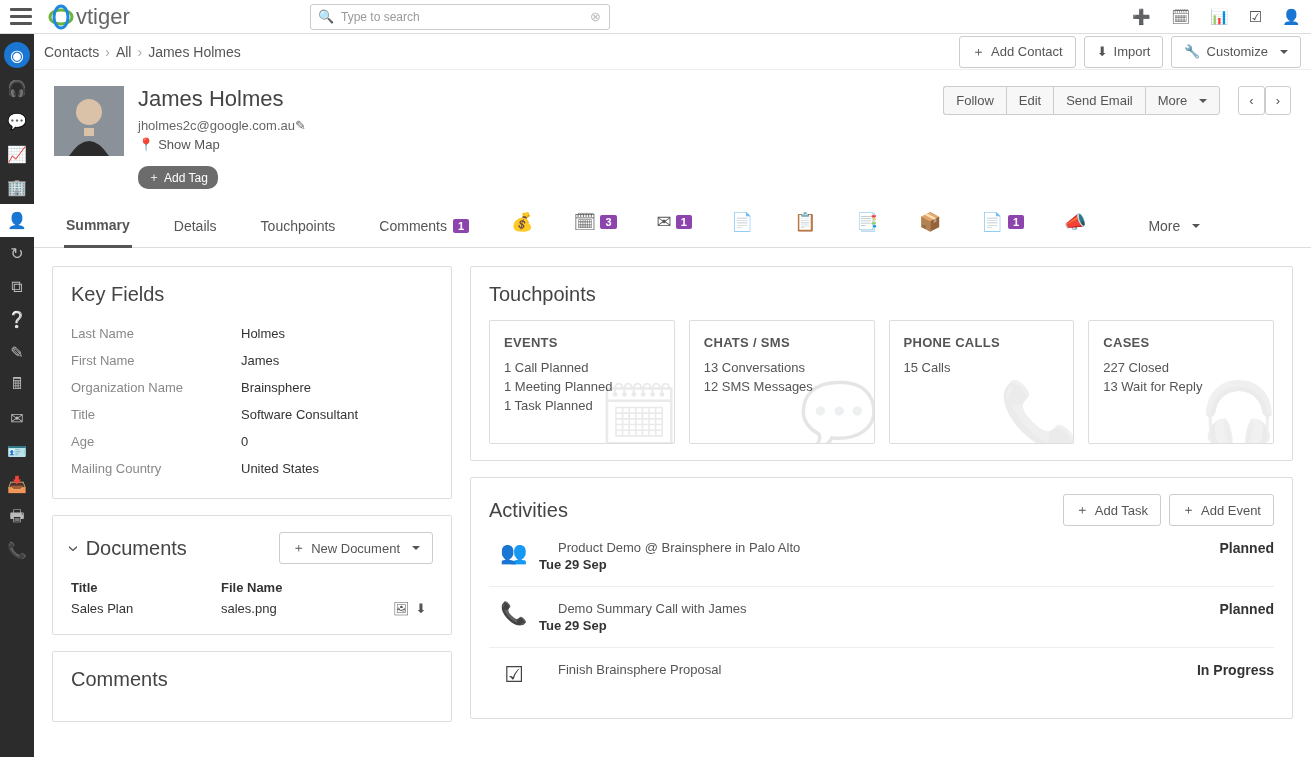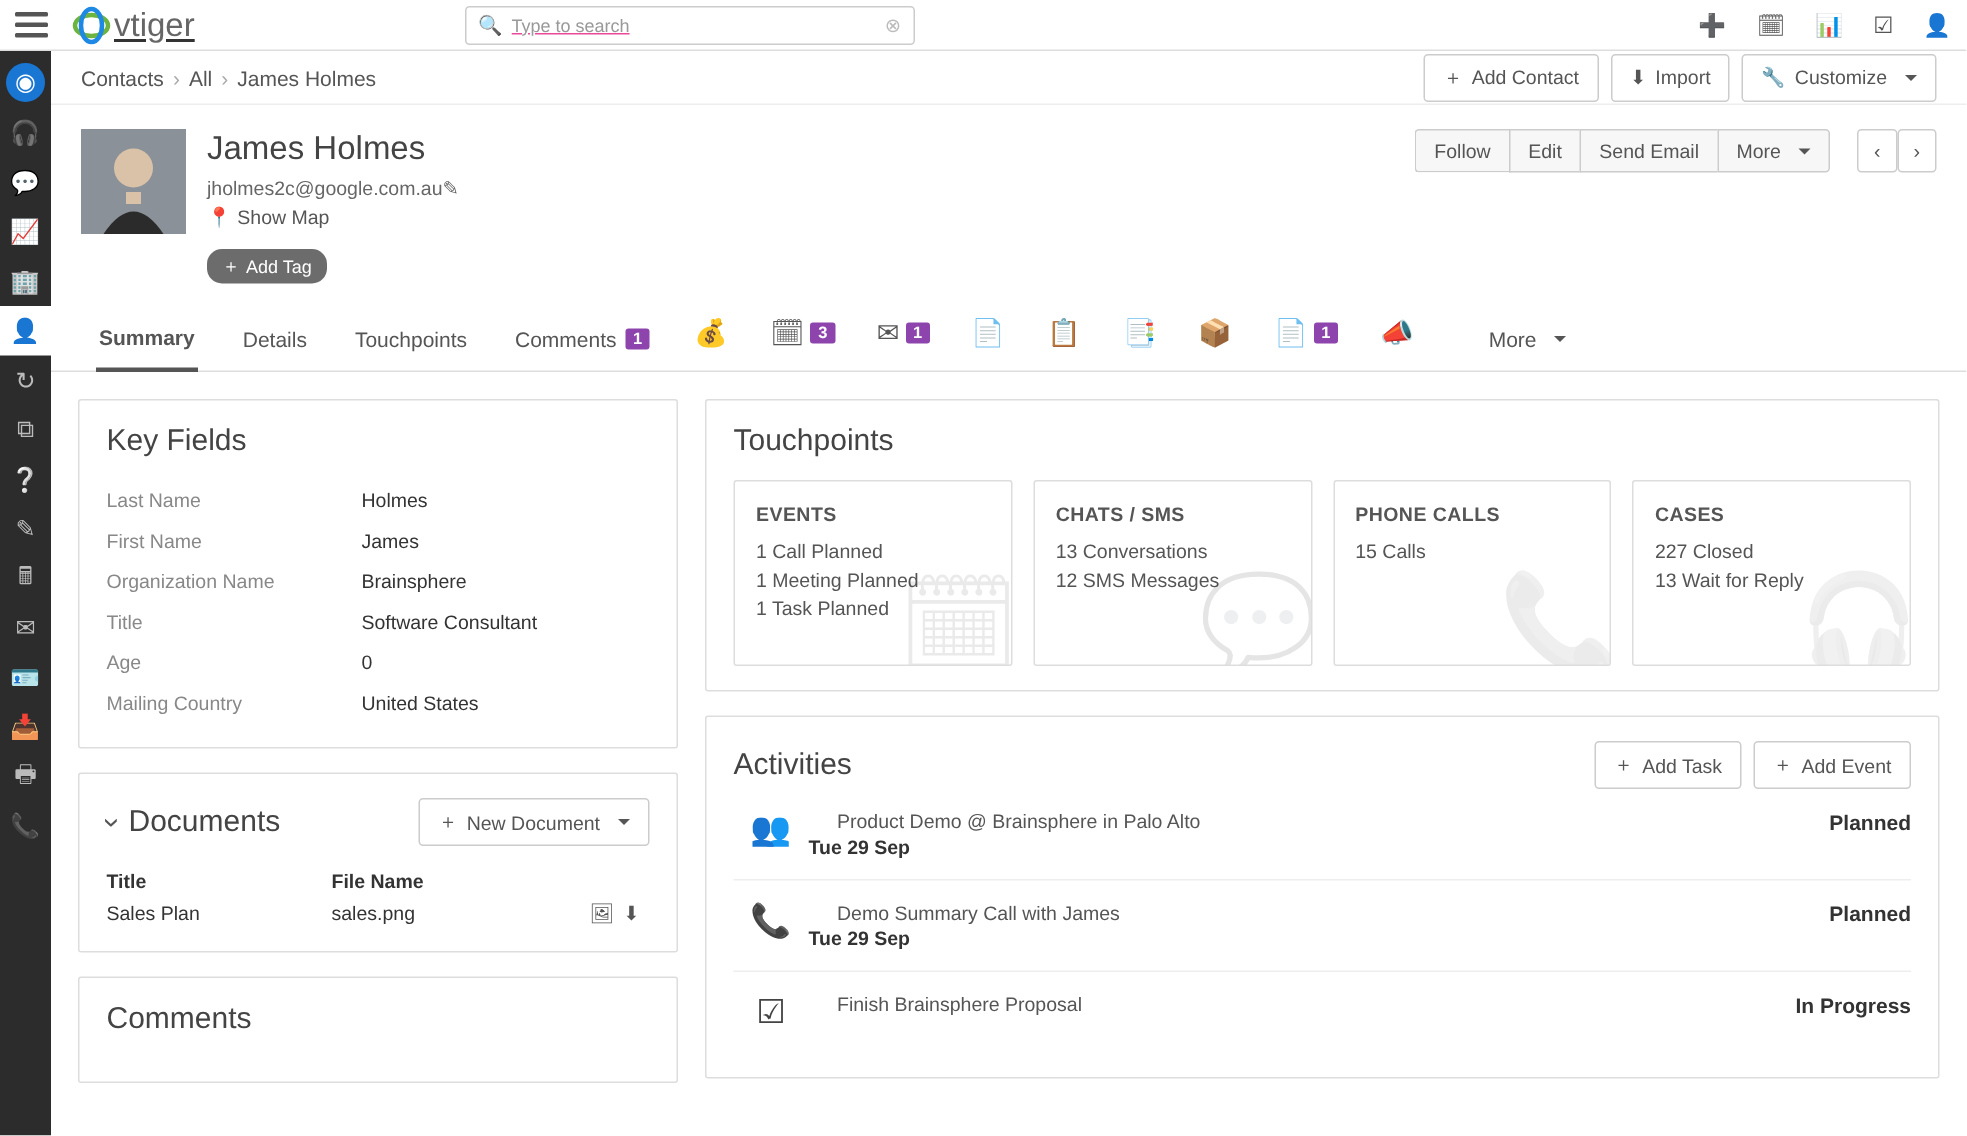--- a/index.html
+++ b/index.html
@@ -1,35 +1,35 @@
 <!DOCTYPE html>
 <html><head>
 <meta charset="utf-8">
 <style>
 * { box-sizing: border-box; margin: 0; padding: 0; }
 body { font-family: -apple-system, Helvetica, Arial, sans-serif; font-size: 13px; color: #333; background: #fff; width: 1311px; }
 .topbar { height: 34px; background: #fff; border-bottom: 1px solid #ddd; display: flex; align-items: center; padding: 0 10px; }
 .hamburger { width: 22px; height: 22px; display: flex; flex-direction: column; justify-content: space-around; cursor: pointer; margin-right: 12px;}
 .hamburger span { height: 3px; background: #555; border-radius: 1px; }
-.logo { display: flex; align-items: center; margin-left: 4px; text-decoration: underline; }
+.logo { display: flex; align-items: center; margin-left: 4px; }
 .logo-text { font-size: 22px; font-weight: 500; color: #666; margin-left: 2px; }
 .searchbox { margin-left: 180px; width: 300px; height: 26px; border: 1px solid #ccc; border-radius: 3px; display: flex; align-items: center; padding: 0 8px; color: #999;}
-.searchbox input { border: none; outline: none; flex: 1; font-size: 12px; color: #ec4899; margin-left: 6px; text-decoration: underline; }
+.searchbox input { border: none; outline: none; flex: 1; font-size: 12px; color: #ec4899; margin-left: 6px; }
 .searchbox input::placeholder { color: #999; }
 .topbar-right { margin-left: auto; display: flex; gap: 20px; align-items: center; color: #555; }
 .topbar-right span { cursor: pointer; font-size: 15px; }
 
 .layout { display: flex; }
 .sidebar { width: 34px; background: #2c2c2c; min-height: 723px; display: flex; flex-direction: column; align-items: center; padding-top: 4px; gap: 0; }
 .side-icon { width: 34px; height: 33px; display: flex; align-items: center; justify-content: center; color: #bbb; cursor: pointer; font-size: 16px; }
 .side-icon.topblue { background:#1976d2; color:#fff; border-radius: 50%; width:26px; height:26px; margin:4px 0;}
 .side-icon.active { background: #fff; color: #333; }
 
 .main { flex: 1; background: #fff; }
-.breadcrumb-row { height: 36px; border-bottom: 1px solid #eee; display: flex; align-items: center; padding: 0 20px; }
+.breadcrumb-row { height: 36px; border-bottom: 1px solid #eee; display: flex; align-items: center; padding: 0 10px; }
 .breadcrumb { font-size: 14px; color: #555; display: flex; align-items: center; gap: 6px; }
 .breadcrumb .sep { color: #aaa; }
 .breadcrumb-actions { margin-left: auto; display: flex; gap: 8px; }
 .btn { border: 1px solid #ccc; background: #fff; padding: 6px 12px; border-radius: 3px; font-size: 13px; cursor: pointer; display: inline-flex; align-items: center; gap: 6px; color: #555;}
 
 .contact-header { padding: 16px 20px 0 20px; display: flex; }
 .avatar { width: 70px; height: 70px; background: #8a9198; display:flex; align-items:flex-end; justify-content:center; overflow:hidden; }
 .avatar svg { width: 70px; height: 70px; }
 .contact-info { margin-left: 14px; }
 .contact-name { font-size: 22px; font-weight: 400; color: #444; }
@@ -37,21 +37,21 @@
 .showmap { font-size: 13px; color: #555; margin-top: 4px; display: flex; align-items: center; gap: 4px;}
 .addtag { margin-top: 14px; display: inline-flex; align-items: center; background: #6c6c6c; color: #fff; border-radius: 10px; padding: 3px 10px; font-size: 12px; gap: 4px; cursor:pointer;}
 .header-actions { margin-left: auto; display: flex; align-items: flex-start; gap: 0; }
 .btn-group { display: flex; }
 .btn-group .btn { border-radius: 0; border-right: none; background:#f7f7f7;}
 .btn-group .btn:first-child { border-top-left-radius: 3px; border-bottom-left-radius: 3px; }
 .btn-group .btn:last-child { border-top-right-radius: 3px; border-bottom-right-radius: 3px; border-right: 1px solid #ccc; }
 .nav-arrows { margin-left: 18px; display: flex; }
 .nav-arrows .btn { padding: 6px 10px; background:#fff;}
 
-.tabs { display: flex; align-items: center; gap: 28px; padding: 20px 20px 0 30px; border-bottom: 1px solid #ddd; }
+.tabs { display: flex; align-items: center; gap: 40px; padding: 20px 20px 0 30px; border-bottom: 1px solid #ddd; }
 .tab { padding: 8px 2px 12px 2px; font-size: 14px; color: #555; cursor: pointer; position: relative; display:flex; align-items:center; gap:6px;}
 .tab.active { font-weight: 600; border-bottom: 3px solid #555; margin-bottom: -1px; }
 .badge { background: #8e44ad; color: #fff; font-size: 11px; padding: 1px 5px; border-radius: 2px; font-weight:600;}
 .tab-icon { font-size: 18px; color: #555; cursor:pointer; display:flex; align-items:center; gap:4px; padding-bottom:12px;}
 
 .content { display: flex; gap: 18px; padding: 18px; }
 .col-left { width: 400px; display: flex; flex-direction: column; gap: 16px; }
 .col-right { flex: 1; display: flex; flex-direction: column; gap: 16px; }
 .card { border: 1px solid #ddd; border-radius: 2px; padding: 16px 18px; }
 .card h2 { font-size: 20px; font-weight: 400; color: #444; margin-bottom: 14px; }

